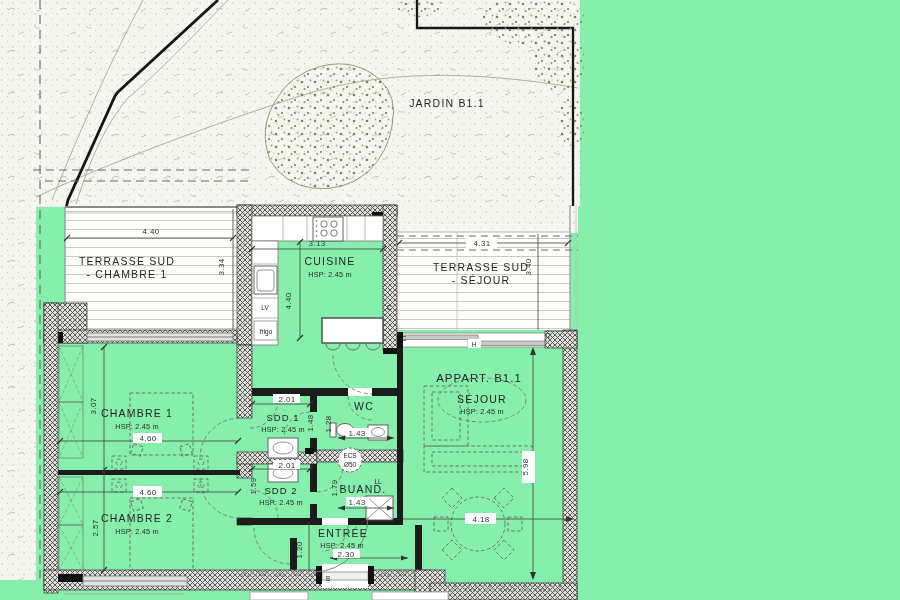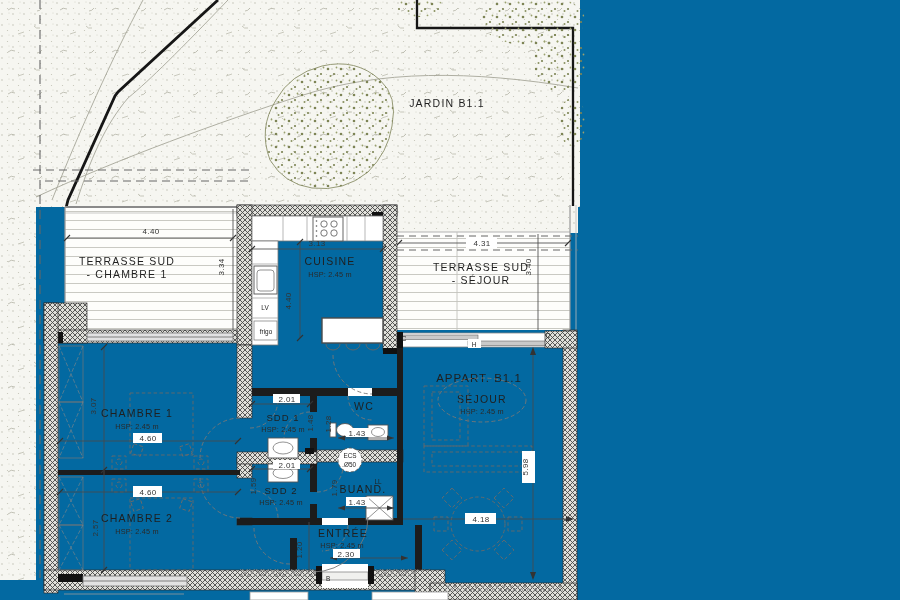--- a/index.html
+++ b/index.html
@@ -1,16 +1,16 @@
 <!DOCTYPE html>
 <html><head>
 <meta charset="utf-8">
 <style>
   html,body{margin:0;padding:0;background:#fff;}
-  .canvas{position:relative;width:900px;height:600px;background:#0369a1;overflow:hidden;
+  .canvas{position:relative;width:900px;height:600px;background:#86efac;overflow:hidden;
           font-family:"Liberation Sans", sans-serif;}
   svg text{font-family:"Liberation Sans", sans-serif;fill:#1f1f1f;text-anchor:middle;}
   .room{font-size:10.5px;letter-spacing:1.2px;}
   .big{font-size:11.5px;letter-spacing:1px;}
   .hsp{font-size:7.3px;letter-spacing:.2px;fill:#2a2a2a;}
   .dim{font-size:8px;fill:#333;letter-spacing:.3px;}
   .small{font-size:6.4px;fill:#222;}
   .dash{stroke:#777;stroke-width:.9;fill:none;stroke-dasharray:4 2.6;}
   .furn{stroke:#6a6a6a;stroke-width:.9;fill:none;stroke-dasharray:3.5 2.4;}
   .dimline{stroke:#4a4a4a;stroke-width:.85;fill:none;}

